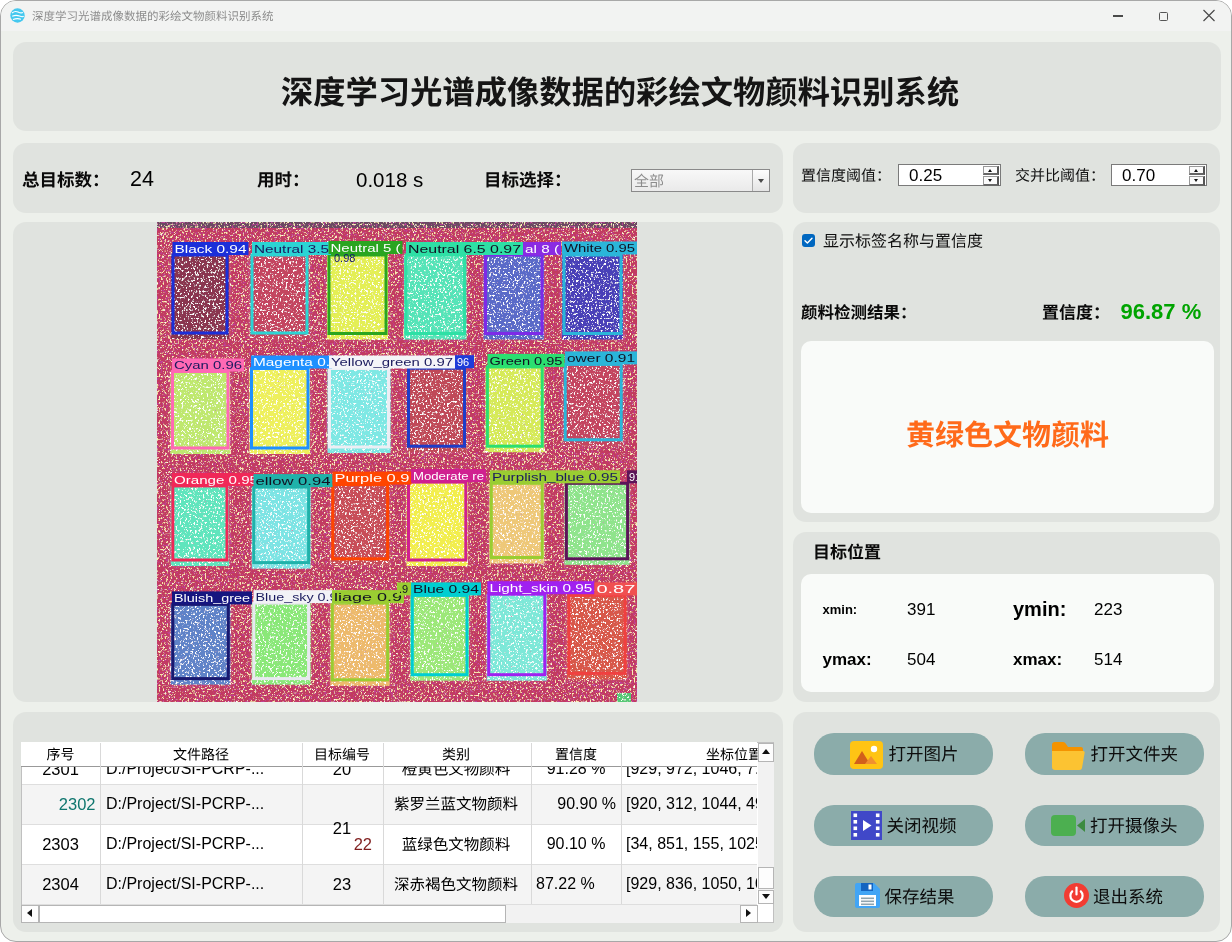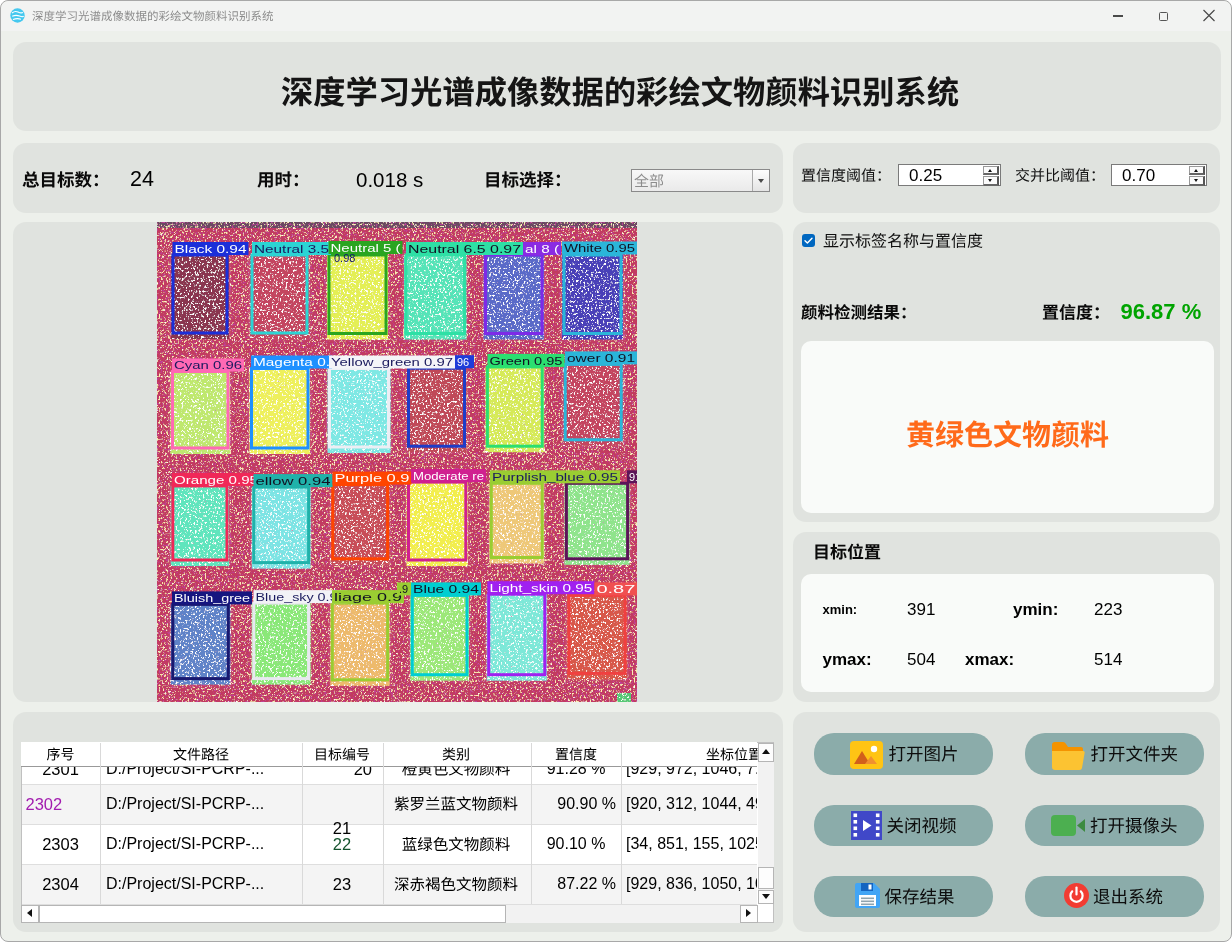--- a/index.html
+++ b/index.html
@@ -1,13 +1,13 @@
 <!DOCTYPE html>
 <html><head><meta charset="utf-8"><style>html,body{margin:0;padding:0;width:1232px;height:942px;background:#fff;overflow:hidden;font-family:"Liberation Sans",sans-serif;}*{box-sizing:border-box}.p{position:absolute;background:#e0e3df;border-radius:13px}.wb{position:absolute;background:#f9fbf9;border-radius:10px}</style></head><body>
-<div style="position:absolute;inset:0;border:1px solid #a8a8a8;border-radius:8px;background:#edf0eb;overflow:hidden">
+<div style="position:absolute;inset:0;border:1px solid #a8a8a8;border-radius:16px;background:#edf0eb;overflow:hidden">
     <div style="position:absolute;left:0;top:0;width:1230px;height:30px;background:#f2f3f2;border-radius:8px 8px 0 0"></div>
     <svg style="position:absolute;left:9px;top:7px" width="15" height="15" viewBox="0 0 15 15">
       <circle cx="7.5" cy="7.5" r="7.2" fill="#45c8ef"></circle>
       <path d="M2 5 Q5 2.5 8 4 T13 4.5" stroke="#fff" stroke-width="1.1" fill="none"></path>
       <path d="M2.2 8.2 Q6 6.5 9.5 8 T13.5 8" stroke="#fff" stroke-width="1.2" fill="none"></path>
       <path d="M3 11.5 Q7 10 11 11.2" stroke="#fff" stroke-width="1.1" fill="none"></path>
     </svg>
     <div style="position:absolute;left:1112px;top:14px;width:10px;height:1.6px;background:#4a4a4a"></div>
     <div style="position:absolute;left:1158px;top:10.5px;width:9px;height:9px;border:1.1px solid #555;border-radius:1.5px"></div>
     <svg style="position:absolute;left:1202px;top:8px" width="12" height="13" viewBox="0 0 12 13">
@@ -40,62 +40,62 @@
     <div style="position:absolute;left:1193px;top:178px;width:0;height:0;border-left:2.8px solid transparent;border-right:2.8px solid transparent;border-top:3.8px solid #111"></div>
     <svg style="position:absolute;left:801px;top:233px" width="13" height="13" viewBox="0 0 13 13">
       <rect x="0" y="0" width="13" height="13" rx="3" fill="#0067c0"></rect>
       <path d="M3 6.7 L5.4 9.1 L10 4.2" stroke="#fff" stroke-width="1.4" fill="none" stroke-linecap="round" stroke-linejoin="round"></path>
     </svg>
     <div style="position:absolute;left:1119.5px;top:300.3px;font-size:22px;line-height:22px;color:#00a400;font-weight:700;white-space:pre;">96.87 %</div>
     <div class="wb" style="left:800px;top:340px;width:413px;height:172px"></div>
     <div class="wb" style="left:800px;top:572.5px;width:413px;height:118px"></div>
     <div style="position:absolute;left:821.5px;top:600.2px;font-size:13px;line-height:17px;color:#000;font-weight:700;white-space:pre;">xmin:</div>
     <div style="position:absolute;left:906px;top:600.2px;font-size:17px;line-height:17px;color:#000;font-weight:400;white-space:pre;">391</div>
-    <div style="position:absolute;left:1012px;top:600.2px;font-size:17px;line-height:17px;color:#000;font-weight:700;white-space:pre;">ymin:</div>
+    <div style="position:absolute;left:1012px;top:600.2px;font-size:20px;line-height:17px;color:#000;font-weight:700;white-space:pre;">ymin:</div>
     <div style="position:absolute;left:1093px;top:600.2px;font-size:17px;line-height:17px;color:#000;font-weight:400;white-space:pre;">223</div>
     <div style="position:absolute;left:821.5px;top:650.2px;font-size:17px;line-height:17px;color:#000;font-weight:700;white-space:pre;">ymax:</div>
     <div style="position:absolute;left:906px;top:650.2px;font-size:17px;line-height:17px;color:#000;font-weight:400;white-space:pre;">504</div>
-    <div style="position:absolute;left:964px;top:650.2px;font-size:17px;line-height:17px;color:#000;font-weight:700;white-space:pre;">xmax:</div>
+    <div style="position:absolute;left:1012px;top:650.2px;font-size:17px;line-height:17px;color:#000;font-weight:700;white-space:pre;">xmax:</div>
     <div style="position:absolute;left:1093px;top:650.2px;font-size:17px;line-height:17px;color:#000;font-weight:400;white-space:pre;">514</div>
     <div style="position:absolute;left:20px;top:740.5px;width:753px;height:181px;background:#fff;border:1px solid #c0c0c0"></div>
     <div style="position:absolute;left:20px;top:740.5px;width:736px;height:25px;background:#fff;border-bottom:1px solid #999"></div>
     <div style="position:absolute;left:21px;top:783px;width:735px;height:39.5px;background:#f4f4f4"></div>
     <div style="position:absolute;left:21px;top:863px;width:735px;height:40px;background:#f4f4f4"></div>
     <div style="position:absolute;left:21px;top:783px;width:735px;height:1px;background:#dedede"></div>
     <div style="position:absolute;left:21px;top:822.5px;width:735px;height:1px;background:#dedede"></div>
     <div style="position:absolute;left:21px;top:863px;width:735px;height:1px;background:#dedede"></div>
     <div style="position:absolute;left:21px;top:903px;width:735px;height:1px;background:#dedede"></div>
     <div style="position:absolute;left:99px;top:741.5px;width:1px;height:161px;background:#d9d9d9"></div>
     <div style="position:absolute;left:301px;top:741.5px;width:1px;height:161px;background:#d9d9d9"></div>
     <div style="position:absolute;left:381.5px;top:741.5px;width:1px;height:161px;background:#d9d9d9"></div>
     <div style="position:absolute;left:530px;top:741.5px;width:1px;height:161px;background:#d9d9d9"></div>
     <div style="position:absolute;left:620px;top:741.5px;width:1px;height:161px;background:#d9d9d9"></div>
     <div style="position:absolute;left:21px;top:765.5px;width:735px;height:17.5px;overflow:hidden">
       <div style="position:absolute;left:-21px;top:-765.5px">
         <div style="position:absolute;left:24.5px;top:759.5px;width:70px;text-align:center;font-size:16.5px;line-height:16.5px;color:#000;font-weight:400;white-space:pre;">2301</div>
         <div style="position:absolute;left:105px;top:759.7px;font-size:16px;line-height:16px;color:#000;font-weight:400;white-space:pre;">D:/Project/SI-PCRP-...</div>
-        <div style="position:absolute;left:311.0px;top:759.5px;width:60px;text-align:right;font-size:16.5px;line-height:16.5px;color:#000;font-weight:400;white-space:pre;">20</div>
+        <div style="position:absolute;left:311.0px;top:759.5px;width:60px;text-align:center;font-size:16.5px;line-height:16.5px;color:#000;font-weight:400;white-space:pre;">20</div>
         <div style="position:absolute;left:535.0px;top:759.7px;width:80px;text-align:center;font-size:16px;line-height:16px;color:#000;font-weight:400;white-space:pre;">91.28 %</div>
         <div style="position:absolute;left:625px;top:759.7px;font-size:16px;line-height:16px;color:#000;font-weight:400;white-space:pre;">[929, 972, 1046, 7...</div>
       </div>
     </div>
-    <div style="position:absolute;left:24.5px;top:794.5px;width:70px;text-align:left;font-size:16.5px;line-height:16.5px;color:#a21caf;font-weight:400;white-space:pre;">2302</div>
+    <div style="position:absolute;left:24.5px;top:794.5px;width:70px;text-align:right;font-size:16.5px;line-height:16.5px;color:#0f766e;font-weight:400;white-space:pre;">2302</div>
     <div style="position:absolute;left:105px;top:794.7px;font-size:16px;line-height:16px;color:#000;font-weight:400;white-space:pre;">D:/Project/SI-PCRP-...</div>
     <div style="position:absolute;left:311.0px;top:794.5px;width:60px;text-align:center;font-size:16.5px;line-height:16.5px;color:#000;font-weight:400;white-space:pre;margin-top:24px;">21</div>
     <div style="position:absolute;left:535.0px;top:794.7px;width:80px;text-align:right;font-size:16px;line-height:16px;color:#000;font-weight:400;white-space:pre;">90.90 %</div>
     <div style="position:absolute;left:625px;top:794.7px;font-size:16px;line-height:16px;color:#000;font-weight:400;white-space:pre;">[920, 312, 1044, 49</div>
     <div style="position:absolute;left:24.5px;top:835.0px;width:70px;text-align:center;font-size:16.5px;line-height:16.5px;color:#000;font-weight:400;white-space:pre;">2303</div>
     <div style="position:absolute;left:105px;top:835.2px;font-size:16px;line-height:16px;color:#000;font-weight:400;white-space:pre;">D:/Project/SI-PCRP-...</div>
-    <div style="position:absolute;left:311.0px;top:835.0px;width:60px;text-align:center;font-size:16.5px;line-height:16.5px;color:#14532d;font-weight:400;white-space:pre;">22</div>
+    <div style="position:absolute;left:311.0px;top:835.0px;width:60px;text-align:right;font-size:16.5px;line-height:16.5px;color:#7f1d1d;font-weight:400;white-space:pre;">22</div>
     <div style="position:absolute;left:535.0px;top:835.2px;width:80px;text-align:center;font-size:16px;line-height:16px;color:#000;font-weight:400;white-space:pre;">90.10 %</div>
     <div style="position:absolute;left:625px;top:835.2px;font-size:16px;line-height:16px;color:#000;font-weight:400;white-space:pre;">[34, 851, 155, 1025</div>
     <div style="position:absolute;left:24.5px;top:875.0px;width:70px;text-align:center;font-size:16.5px;line-height:16.5px;color:#000;font-weight:400;white-space:pre;">2304</div>
     <div style="position:absolute;left:105px;top:875.2px;font-size:16px;line-height:16px;color:#000;font-weight:400;white-space:pre;">D:/Project/SI-PCRP-...</div>
     <div style="position:absolute;left:311.0px;top:875.0px;width:60px;text-align:center;font-size:16.5px;line-height:16.5px;color:#000;font-weight:400;white-space:pre;">23</div>
-    <div style="position:absolute;left:535.0px;top:875.2px;width:80px;text-align:right;font-size:16px;line-height:16px;color:#000;font-weight:400;white-space:pre;">87.22 %</div>
+    <div style="position:absolute;left:535.0px;top:875.2px;width:80px;text-align:left;font-size:16px;line-height:16px;color:#000;font-weight:400;white-space:pre;">87.22 %</div>
     <div style="position:absolute;left:625px;top:875.2px;font-size:16px;line-height:16px;color:#000;font-weight:400;white-space:pre;">[929, 836, 1050, 10</div>
     <div style="position:absolute;left:756px;top:765.5px;width:17px;height:137px;background:#fff"></div>
     <div style="position:absolute;left:756.5px;top:741.5px;width:16px;height:161px;background:#f2f2f2"></div>
     <div style="position:absolute;left:756.5px;top:741.5px;width:16px;height:19px;background:#fdfdfd;border:1px solid #b5b5b5"></div>
     <div style="position:absolute;left:760.5px;top:747.5px;width:0;height:0;border-left:4px solid transparent;border-right:4px solid transparent;border-bottom:5px solid #111"></div>
     <div style="position:absolute;left:756.5px;top:866px;width:16px;height:22px;background:#fdfdfd;border:1px solid #b5b5b5"></div>
     <div style="position:absolute;left:756.5px;top:888.5px;width:16px;height:14.5px;background:#fdfdfd;border:1px solid #b5b5b5"></div>
     <div style="position:absolute;left:760.5px;top:892.5px;width:0;height:0;border-left:4px solid transparent;border-right:4px solid transparent;border-top:5px solid #111"></div>
     <div style="position:absolute;left:20px;top:904px;width:737px;height:17.5px;background:#f2f2f2"></div>
     <div style="position:absolute;left:20px;top:904px;width:18px;height:17.5px;background:#fdfdfd;border:1px solid #b5b5b5"></div>

